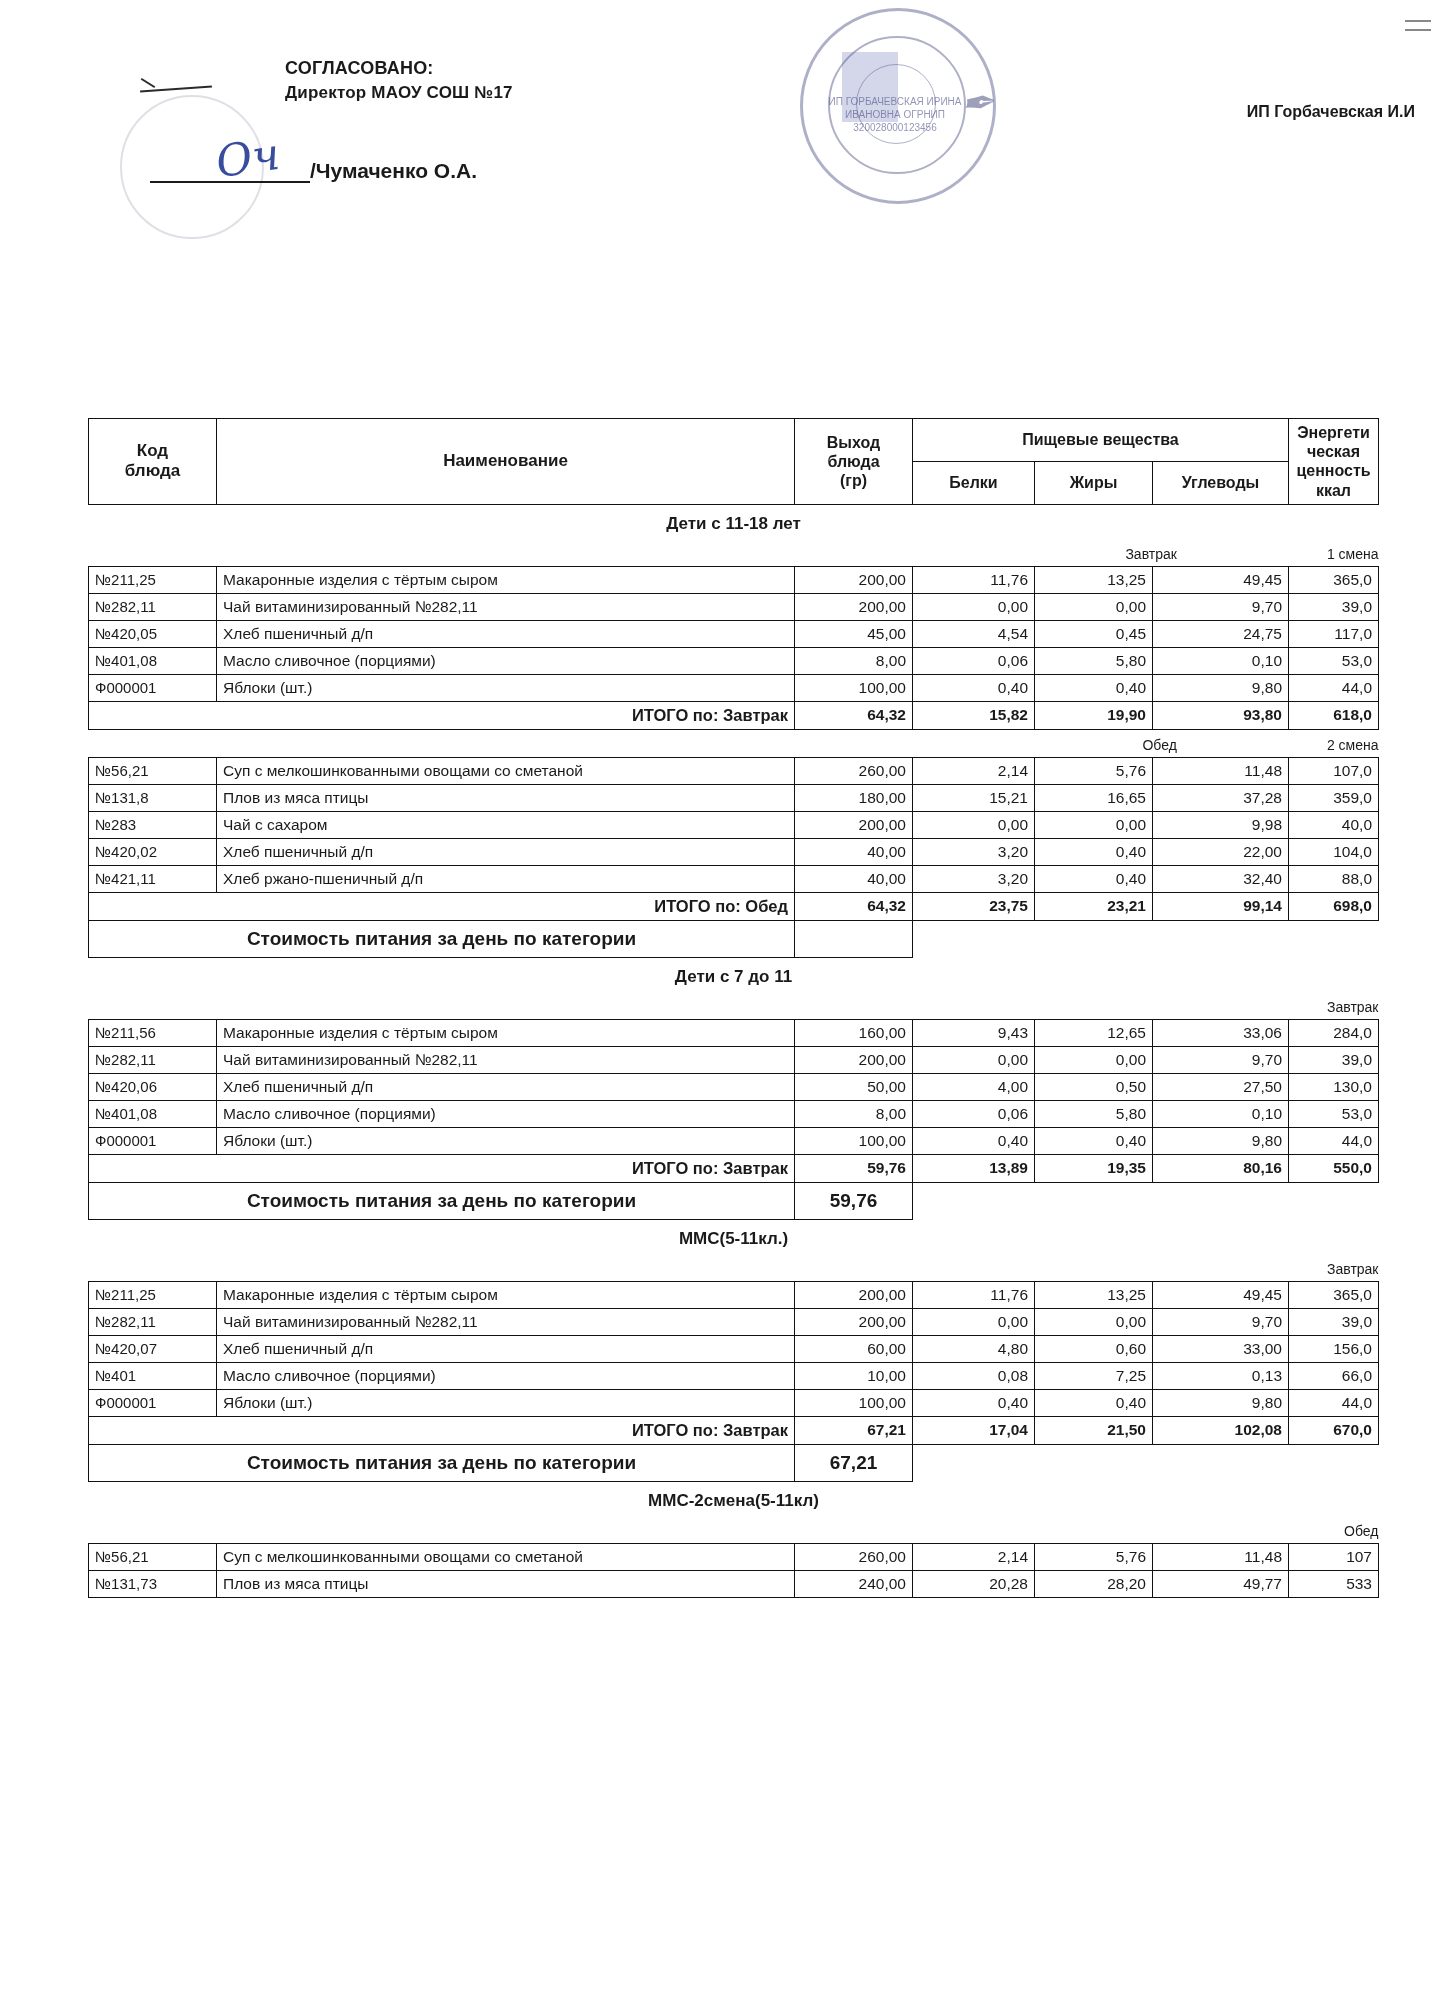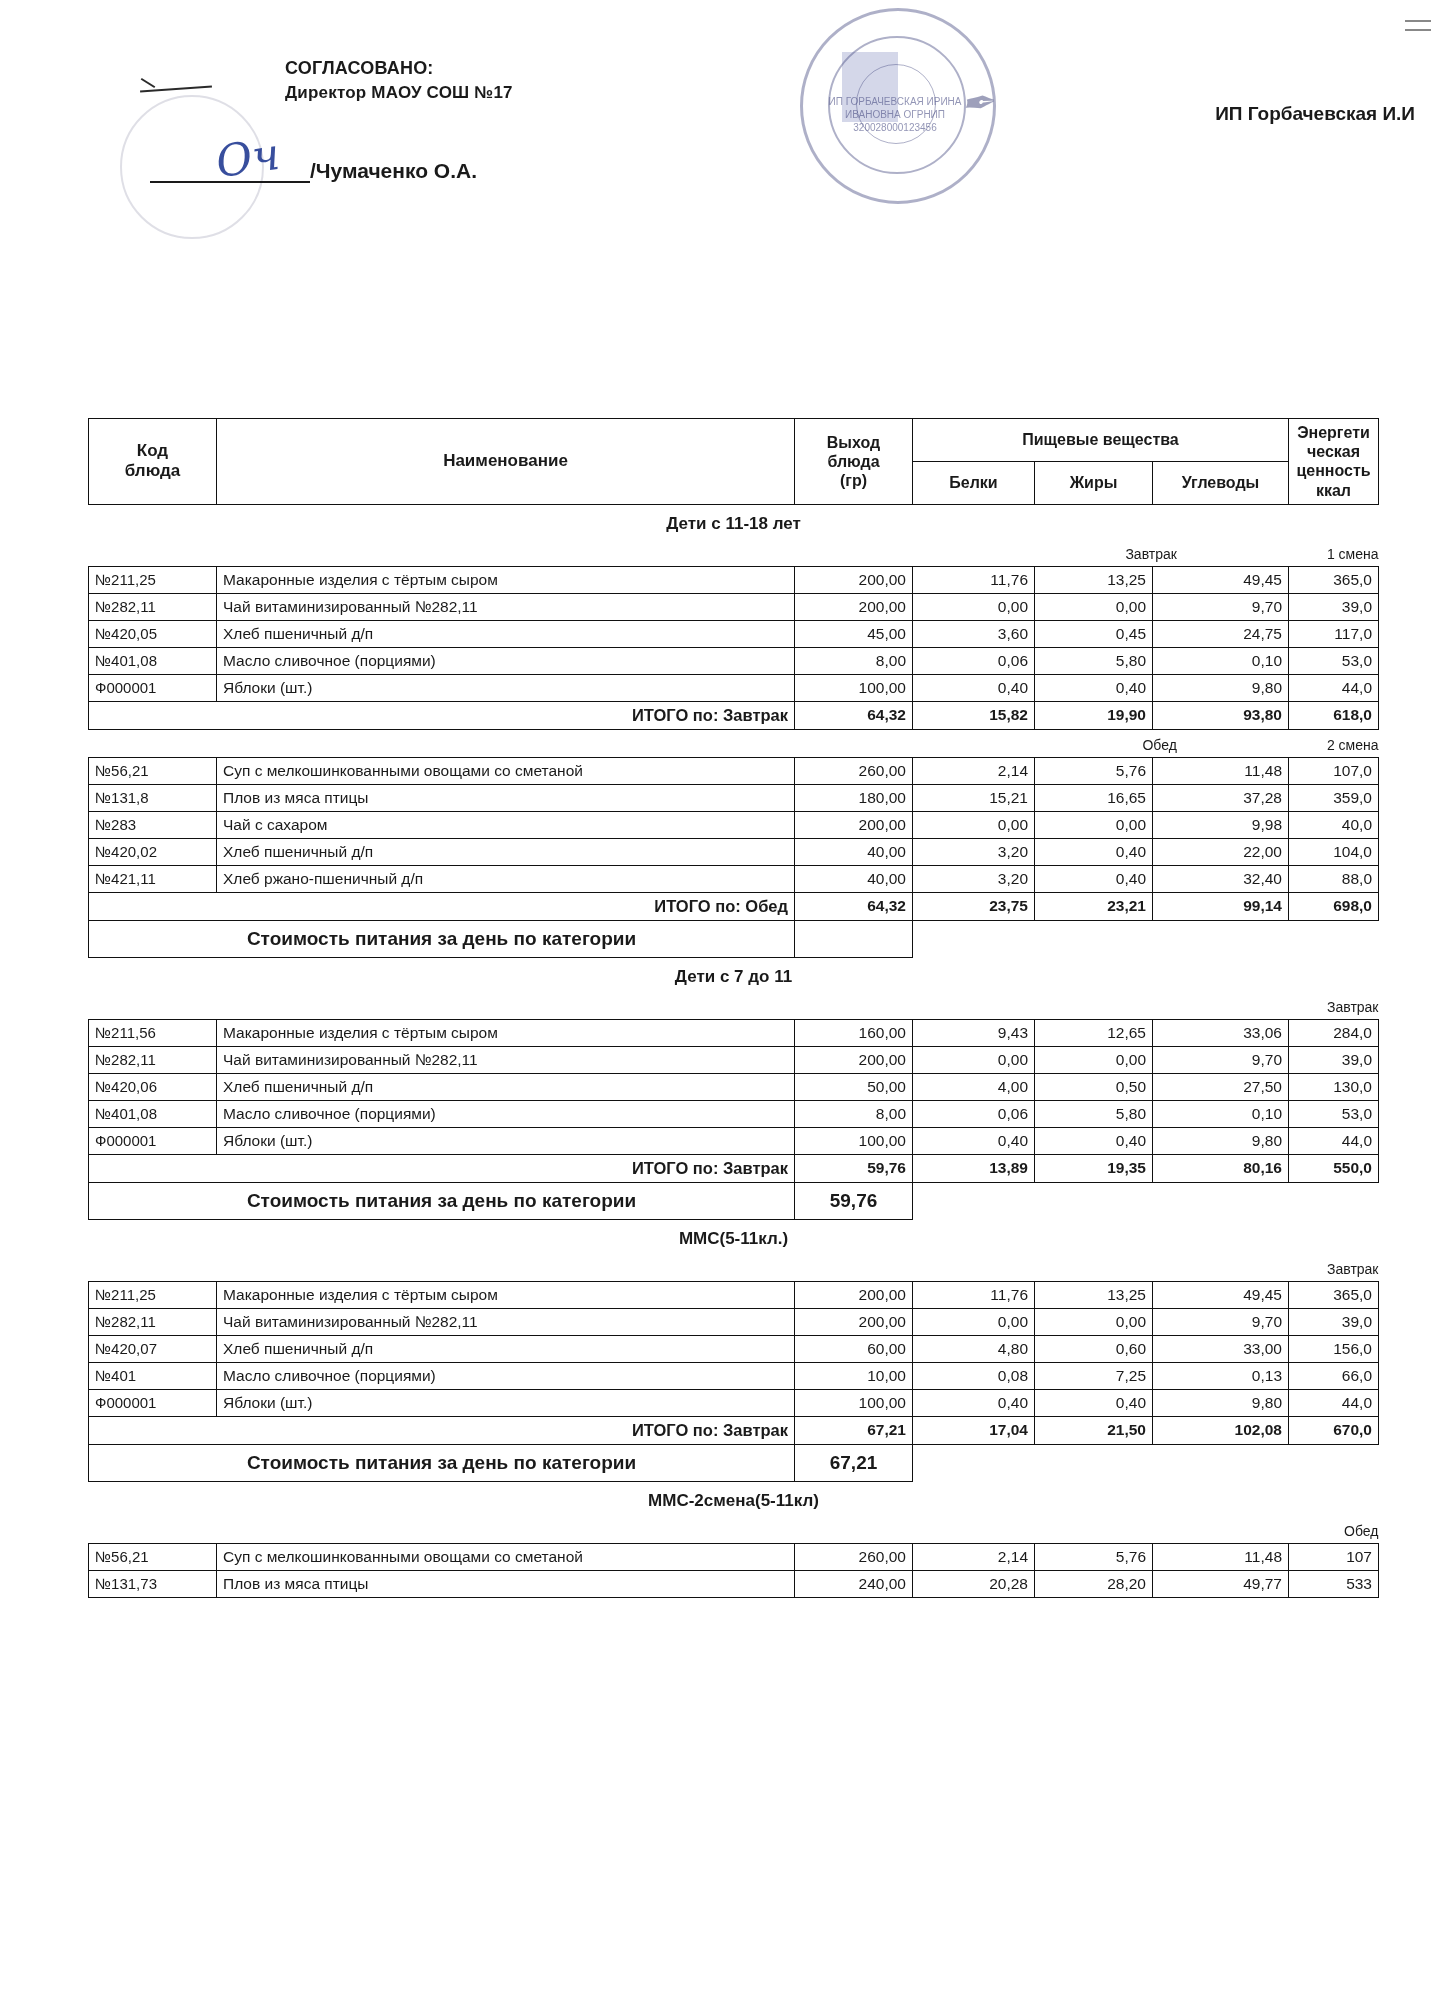--- a/index.html
+++ b/index.html
@@ -51,21 +51,21 @@
     height: 26px;
   }
   .sign-name {
     font-size: 21px;
     font-weight: bold;
   }
   .ip-block {
     position: absolute;
     right: 22px;
     top: 103px;
-    font-size: 19px;
+    font-size: 16px;
     font-weight: bold;
     white-space: nowrap;
   }
   .arrow-mark {
     position: absolute;
     left: 140px;
     top: 82px;
     width: 72px;
     height: 12px;
   }
@@ -375,21 +375,21 @@
             <td class="num">200,00</td>
             <td class="num">0,00</td>
             <td class="num">0,00</td>
             <td class="num">9,70</td>
             <td class="num">39,0</td>
           </tr>
           <tr>
             <td class="code">№420,05</td>
             <td class="name">Хлеб пшеничный д/п</td>
             <td class="num">45,00</td>
-            <td class="num">3,60</td>
+            <td class="num">4,54</td>
             <td class="num">0,45</td>
             <td class="num">24,75</td>
             <td class="num">117,0</td>
           </tr>
           <tr>
             <td class="code">№401,08</td>
             <td class="name">Масло сливочное (порциями)</td>
             <td class="num">8,00</td>
             <td class="num">0,06</td>
             <td class="num">5,80</td>

